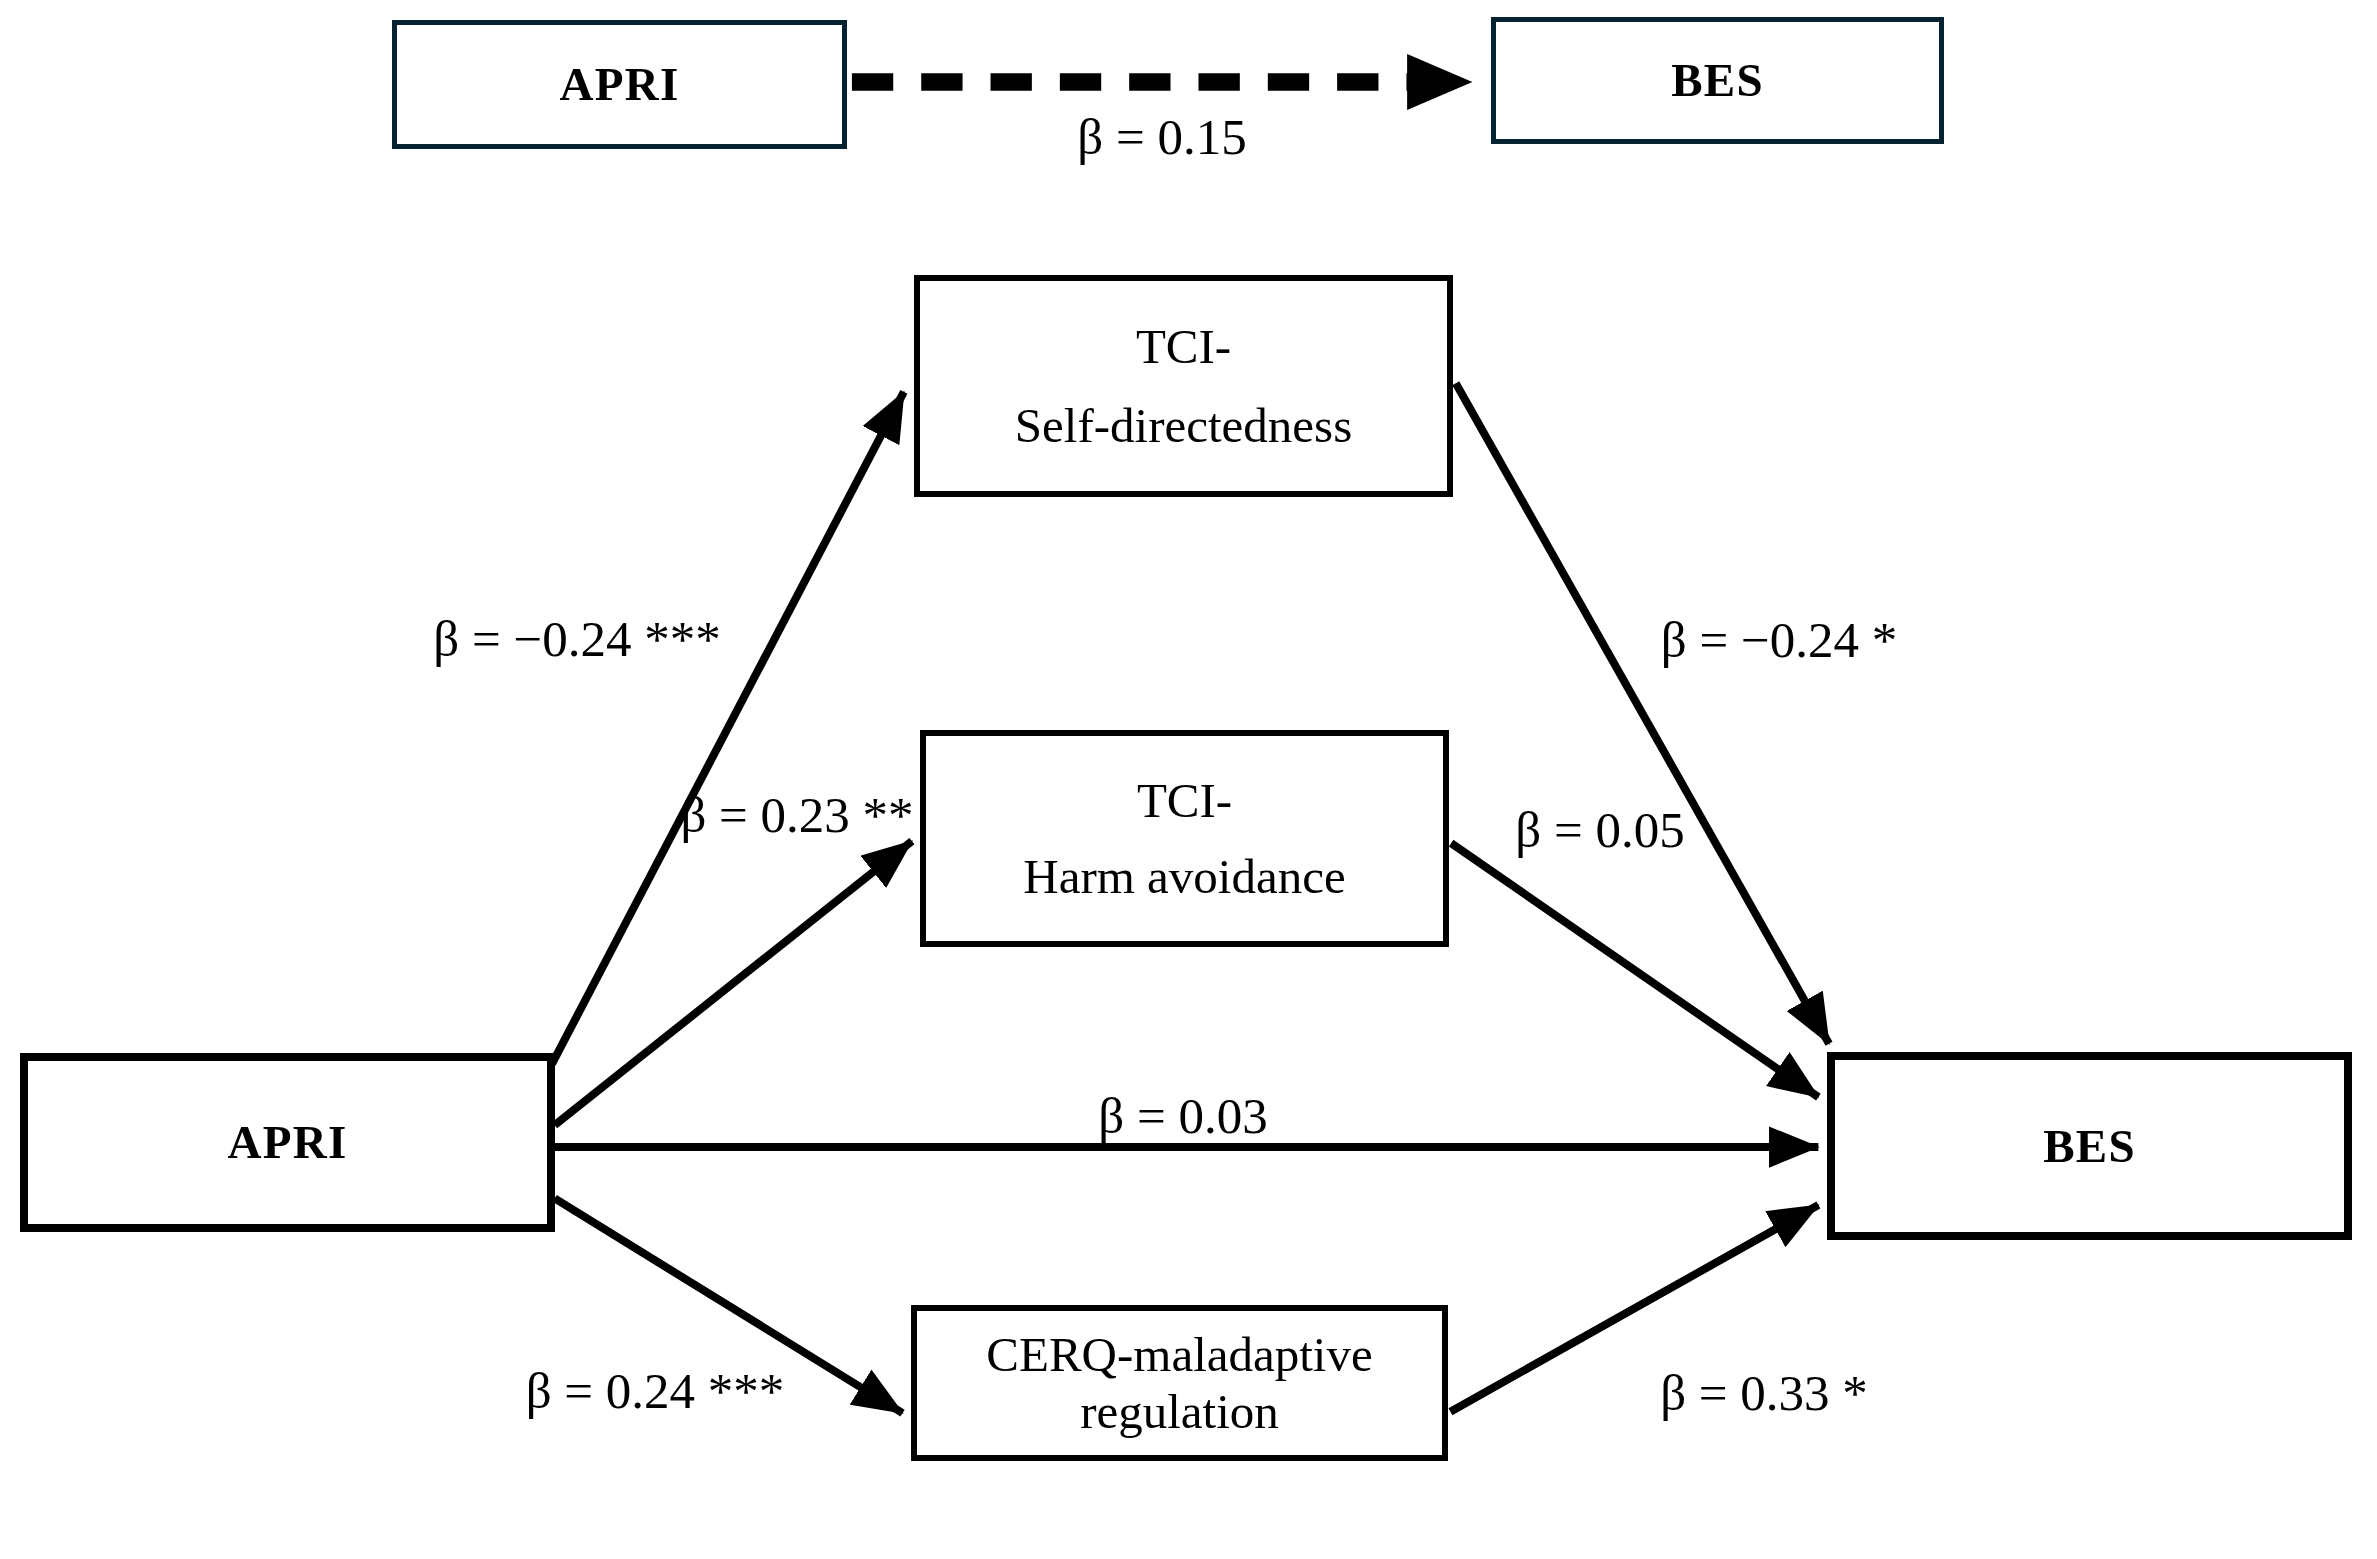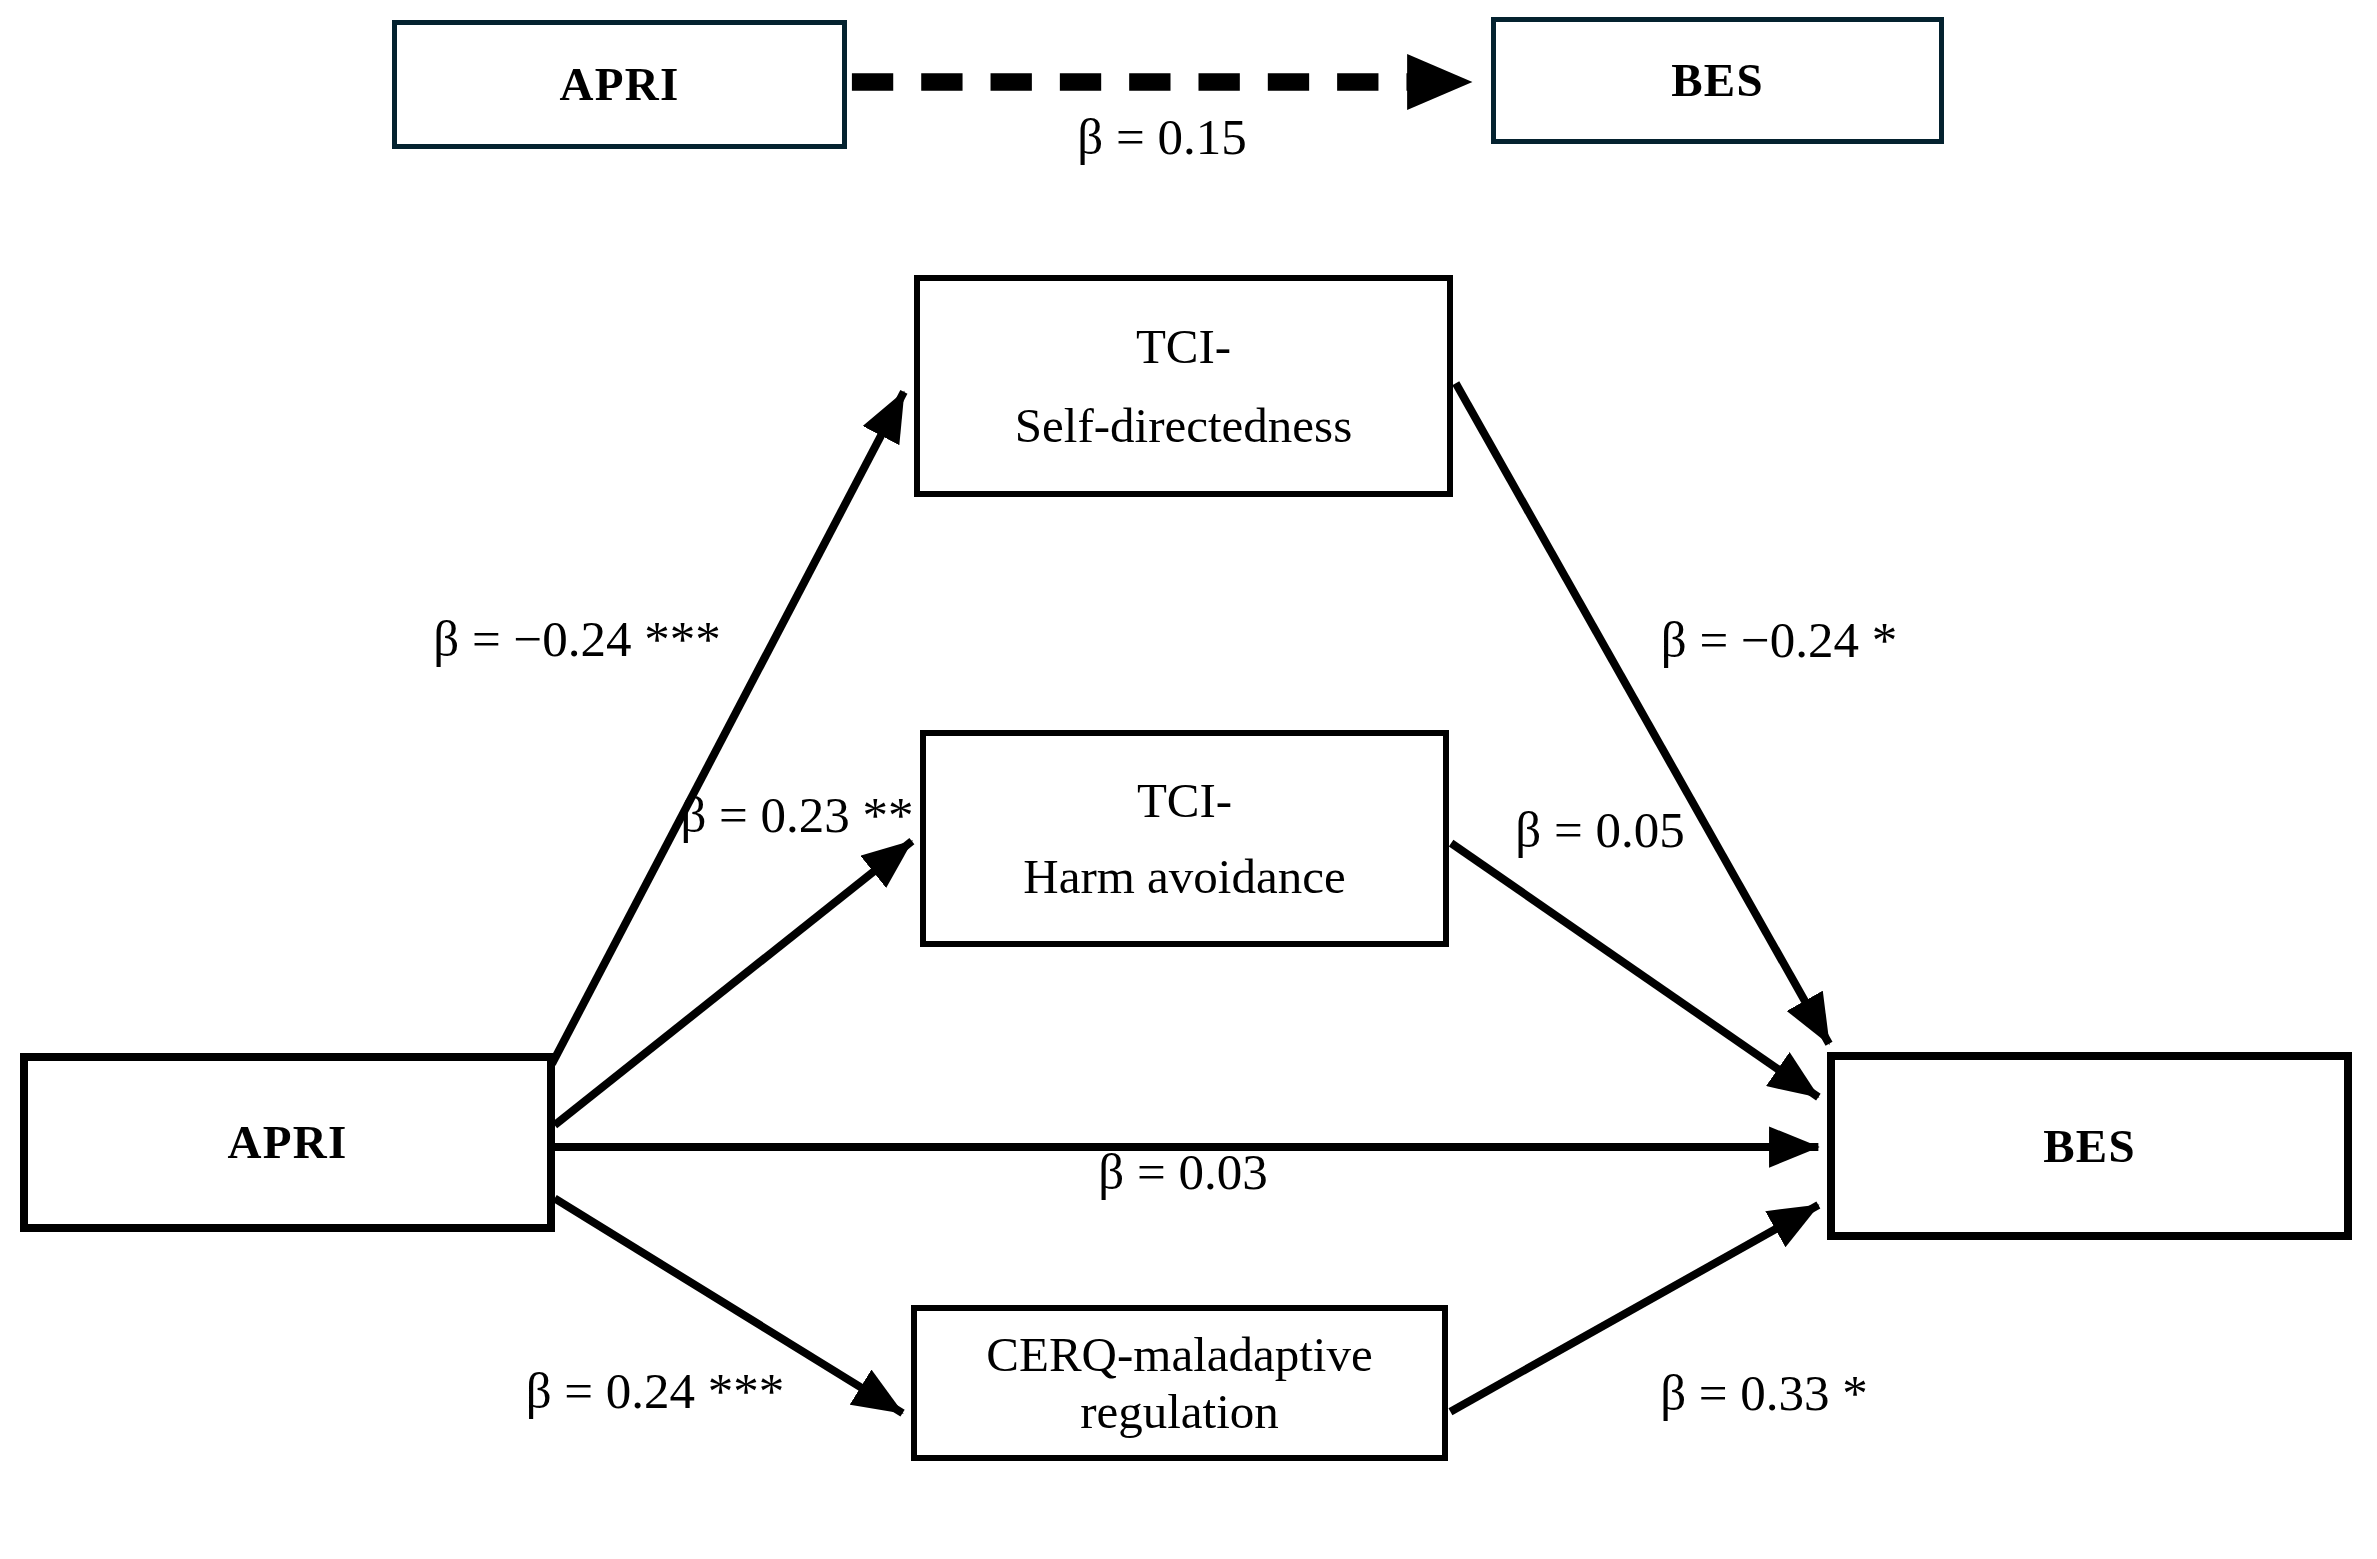--- a/index.html
+++ b/index.html
@@ -100,20 +100,20 @@
   </div>
 
   <div class="coef" style="left:577px;top:639px;">β = −0.24 ***</div>
 
   <div class="coef" style="left:1779px;top:640px;">β = −0.24 *</div>
 
   <div class="coef" style="left:797px;top:815px;">β = 0.23 **</div>
 
   <div class="coef" style="left:1600px;top:830px;">β = 0.05</div>
 
-  <div class="coef" style="left:1183px;top:1172px;">β = 0.03</div>
+  <div class="coef" style="left:1183px;top:1116px;">β = 0.03</div>
 
   <div class="coef" style="left:655px;top:1391px;">β = 0.24 ***</div>
 
   <div class="coef" style="left:1764px;top:1393px;">β = 0.33 *</div>
 
 </div>
 
 
 </body></html>

